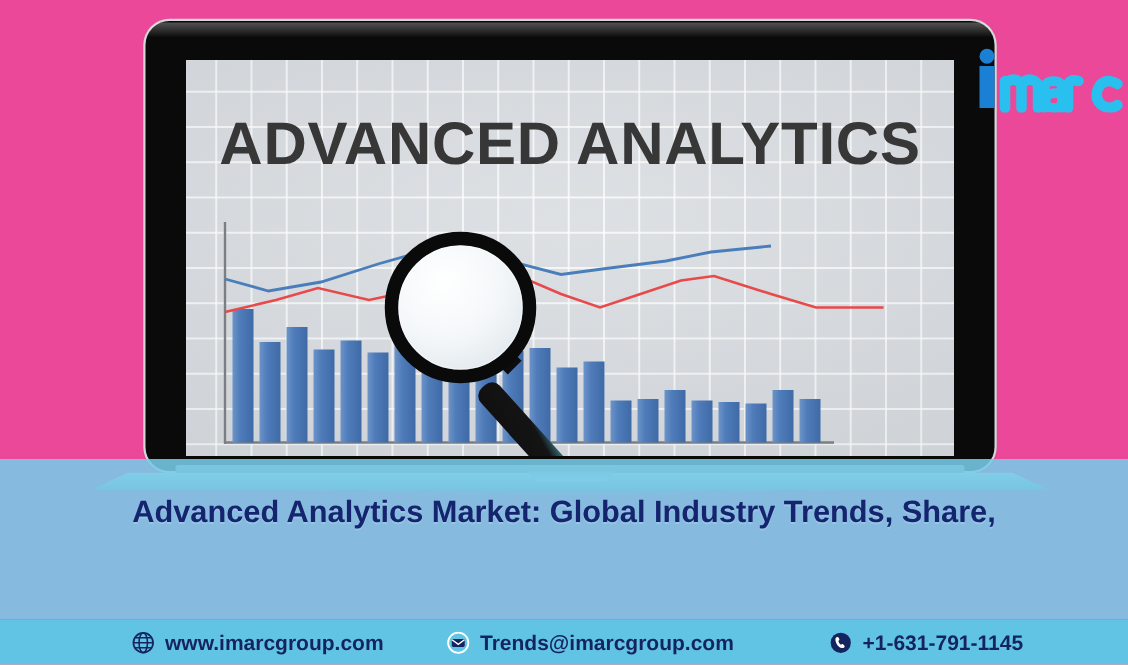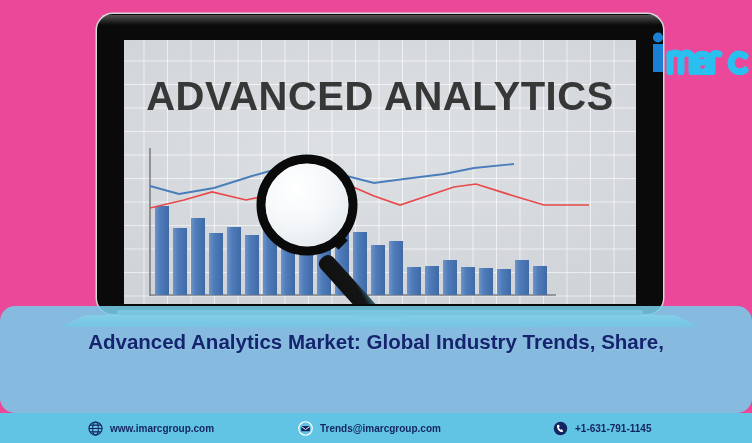--- a/index.html
+++ b/index.html
@@ -43,31 +43,31 @@
        background:linear-gradient(180deg,#cfe3ea 0%,#9dc3d3 45%,#6f97ab 100%);
        border-radius:3px/60% 60% 100% 100%;
        clip-path:polygon(4% 0,96% 0,100% 100%,0% 100%);}
   .base-notch{position:absolute;left:293px;top:4px;width:56px;height:7px;border-radius:0 0 10px 10px;
        background:linear-gradient(180deg,#8fb4c4,#bcd8e2);}
   .base-shadow{position:absolute;left:20px;top:16px;width:600px;height:9px;
        background:radial-gradient(50% 100% at 50% 0%,rgba(120,160,180,.55),rgba(120,160,180,0) 70%);}
 
   
   #banner{position:absolute;left:0;top:306px;width:752px;height:107px;
-       background:rgba(120,203,232,.88);border-radius:15px;}
+       background:rgba(120,203,232,.88);}
   #banner-title{position:absolute;left:0;right:0;top:22px;text-align:center;
        color:#15246e;font-weight:700;font-size:20.5px;line-height:27px;
        text-shadow:0 1px 0 rgba(255,255,255,.15);}
   #banner-title span{display:block;}
 
   
   #footer{position:absolute;left:0;top:413px;width:752px;height:30px;
        background:#62c4e4;display:flex;align-items:center;}
   .fitem{display:flex;align-items:center;gap:7px;color:#14245f;
-       font-size:10px;font-weight:700;}
+       font-size:14px;font-weight:700;}
   .f1{position:absolute;left:88px;}
   .f2{position:absolute;left:298px;}
   .f3{position:absolute;left:553px;}
   .fico{width:15px;height:15px;flex:0 0 15px;display:block;}
 
   
   #logo{position:absolute;left:649px;top:31px;width:100px;height:44px;}
   #logo svg{display:block;}
 </style>
 </head>

